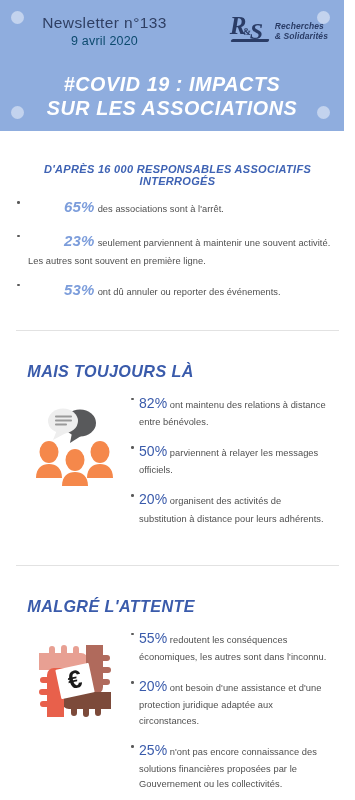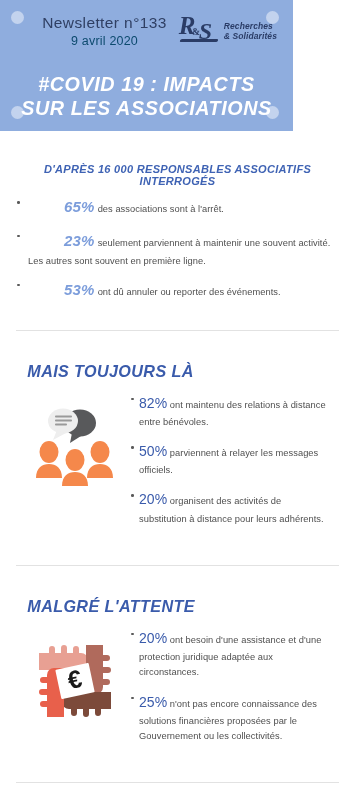--- a/index.html
+++ b/index.html
@@ -18,21 +18,21 @@
   .page {
     width: 355px;
     height: 800px;
     position: relative;
     background: #ffffff;
   }
 
   
   .header {
     position: relative;
-    width: 293px;
+    width: 344px;
     height: 131px;
     background: #8fadde;
     overflow: hidden;
     text-decoration: underline;
   }
   .dot {
     position: absolute;
     width: 13px;
     height: 13px;
     border-radius: 50%;
@@ -363,20 +363,24 @@
 
           <g transform="rotate(-12 44 44)">
             <rect x="27" y="29" width="34" height="30" rx="1" fill="#ffffff"></rect>
             <text x="44" y="51" font-family="'Liberation Sans', sans-serif" font-size="25" font-weight="700" fill="#1a1a1a" text-anchor="middle">€</text>
           </g>
         </svg>
       </div>
       <div class="text-col">
         <ul class="stats">
           <li>
+            <span class="pct-blue">55%</span>
+            <span>redoutent les conséquences économiques, les autres sont dans l'inconnu.</span>
+          </li>
+          <li>
             <span class="pct-blue">20%</span>
             <span>ont besoin d'une assistance et d'une protection juridique adaptée aux circonstances.</span>
           </li>
           <li>
             <span class="pct-blue">25%</span>
             <span>n'ont pas encore connaissance des solutions financières proposées par le Gouvernement ou les collectivités.</span>
           </li>
         </ul>
       </div>
     </div>

